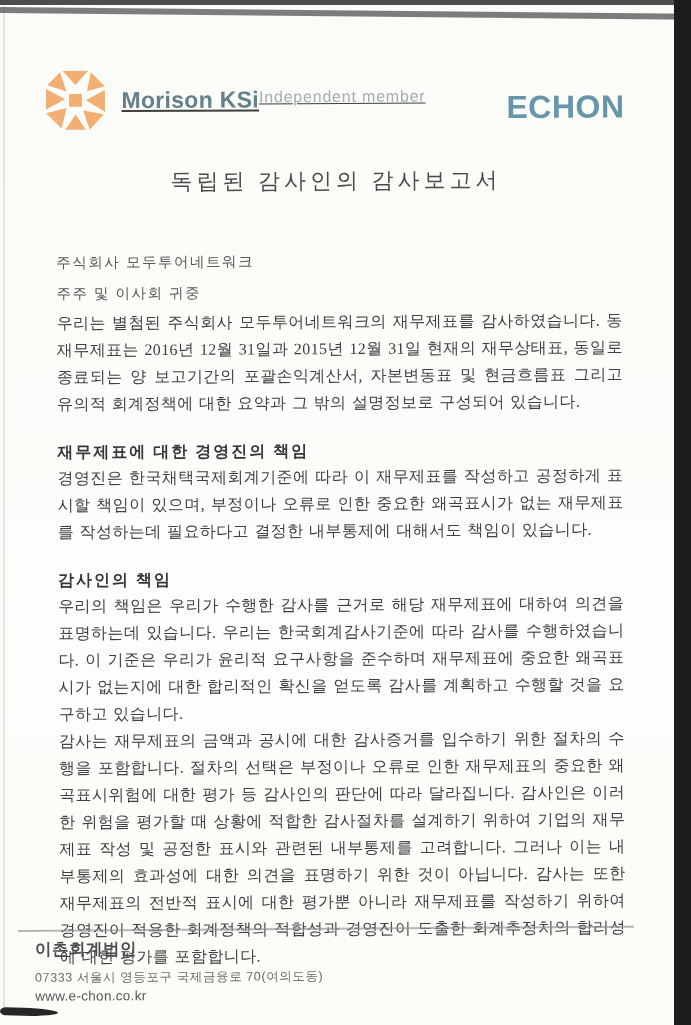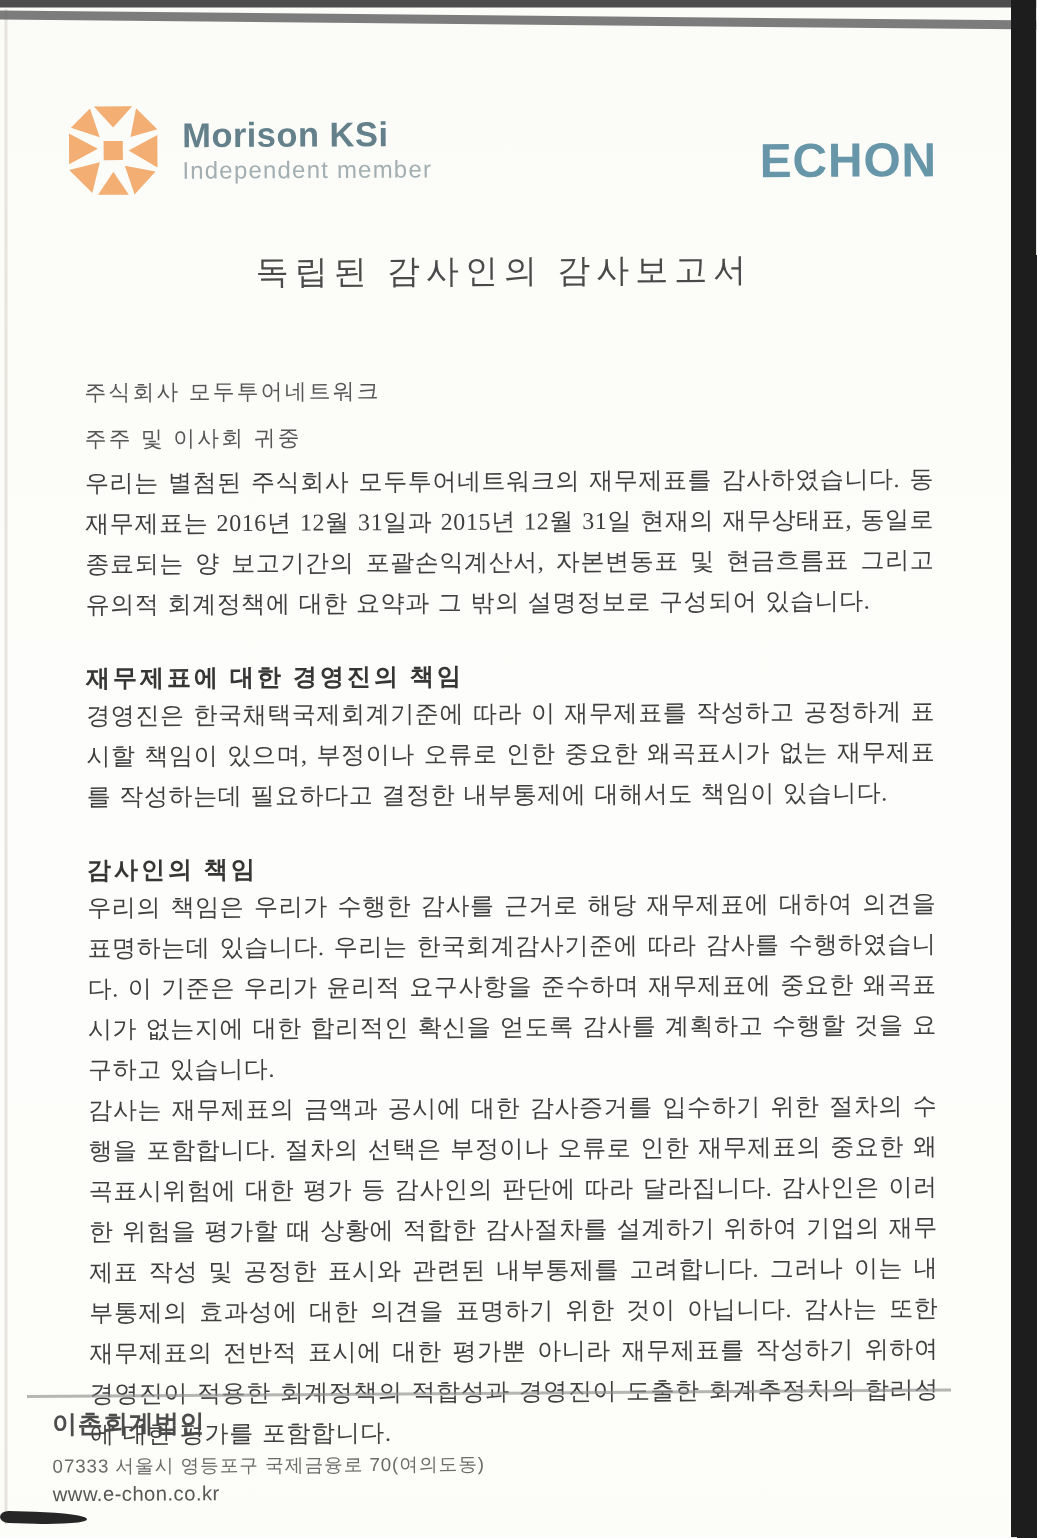--- a/index.html
+++ b/index.html
@@ -21,21 +21,21 @@
     border-radius:10% 60% 60% 10%/50%;transform:rotate(1.6deg);z-index:5;}
   .footer-separator{position:absolute;top:930px;left:18px;width:616px;height:2px;background:#8f8f8f;
     opacity:.65;transform:rotate(-0.4deg);transform-origin:left center;z-index:3;}
 
   
   .content{position:absolute;top:0;left:0;right:17px;transform:rotate(-0.3deg);transform-origin:50% 40%;}
   .doc-header{display:flex;justify-content:space-between;align-items:flex-start;
     padding:66px 48px 0 45px;}
   .morison{display:flex;align-items:center;gap:14px;}
   .gem{width:64px;height:66px;flex:0 0 auto;}
-  .morison-text{display:flex;flex-direction:column;margin-top:0;}
+  .morison-text{display:flex;flex-direction:row;margin-top:0;text-decoration:underline;}
   .morison-name{font-family:"Liberation Sans","DejaVu Sans",sans-serif;font-size:23px;
     font-weight:600;color:#64808a;letter-spacing:0.3px;}
   .morison-sub{font-family:"Liberation Sans","DejaVu Sans",sans-serif;font-size:16px;
     color:#a2aeb1;letter-spacing:0.8px;margin-top:2px;}
   .echon{font-family:"Liberation Sans","DejaVu Sans",sans-serif;font-size:32px;font-weight:700;
     color:#6796a9;letter-spacing:0.5px;margin-top:24px;text-align:right;}
 
   .report-title{margin-top:34px;text-align:center;font-size:22px;color:#4a4a4a;
     letter-spacing:4px;font-weight:500;}
 

